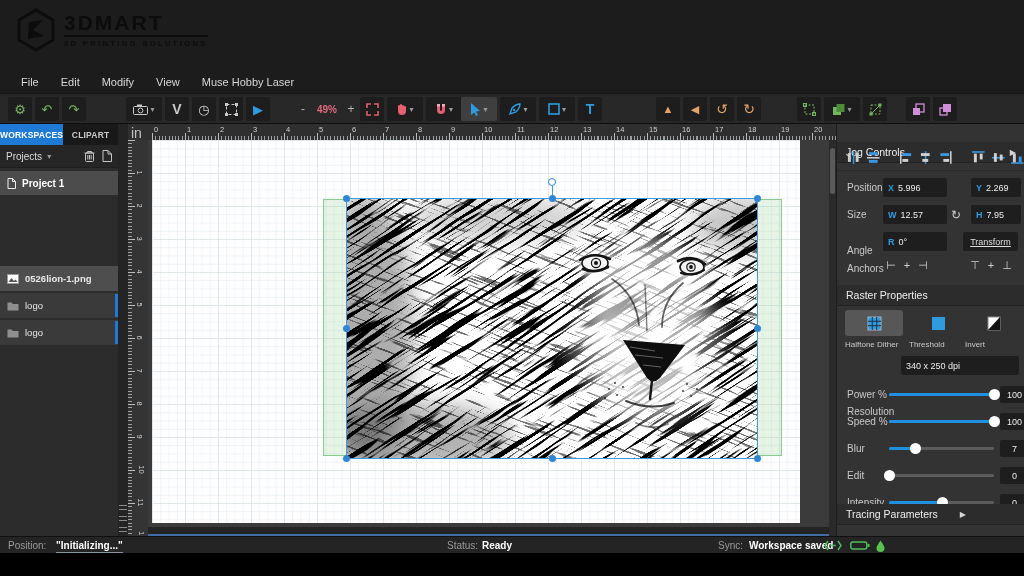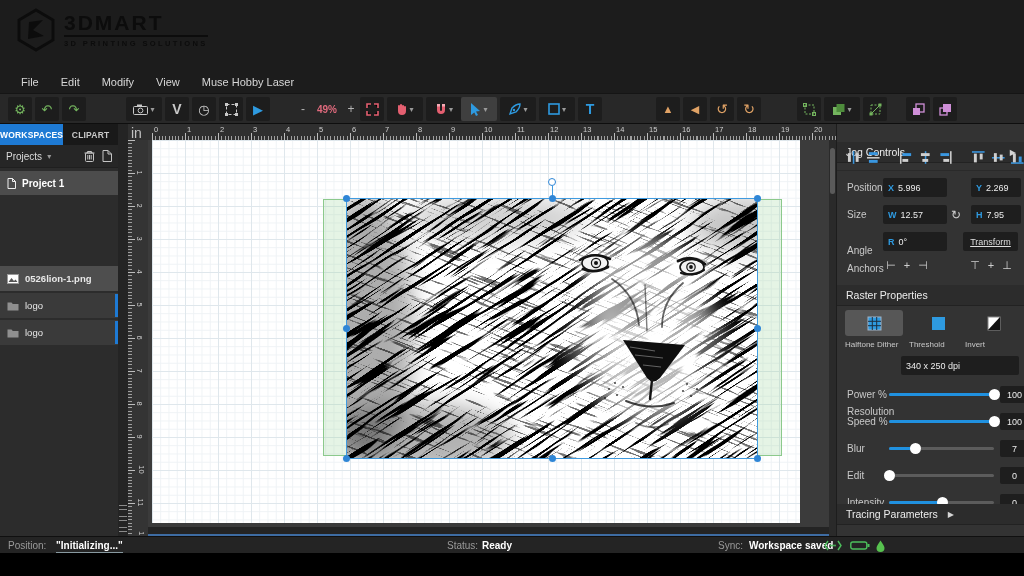--- a/index.html
+++ b/index.html
@@ -609,21 +609,21 @@
           <span class="sval">0</span>
         </div><div class="sliderrow" style="top: 366px;">
           <span class="slabel">Intensity</span>
           <div class="strack">
             <div class="sfill" style="width: 53.55px;"></div>
             <div class="sknob" style="left: 48.05px;"></div>
           </div>
           <span class="sval">0</span>
         </div></div>
 
-    <div class="rhdr" style="top:380px;">
+    <div class="rhdr" style="top:380px;gap:12px;">
       <span>Tracing Parameters</span>
       <span class="arrow" style="margin-left:10px;">▶</span>
     </div>
   </div>
 
   <div class="statusbar">
     <span class="lab" style="left:8px;">Position:</span>
     <span class="val uline" style="left:56px;">"Initializing..."</span>
     <span class="lab" style="left:447px;">Status:</span>
     <span class="val" style="left:482px;">Ready</span>

